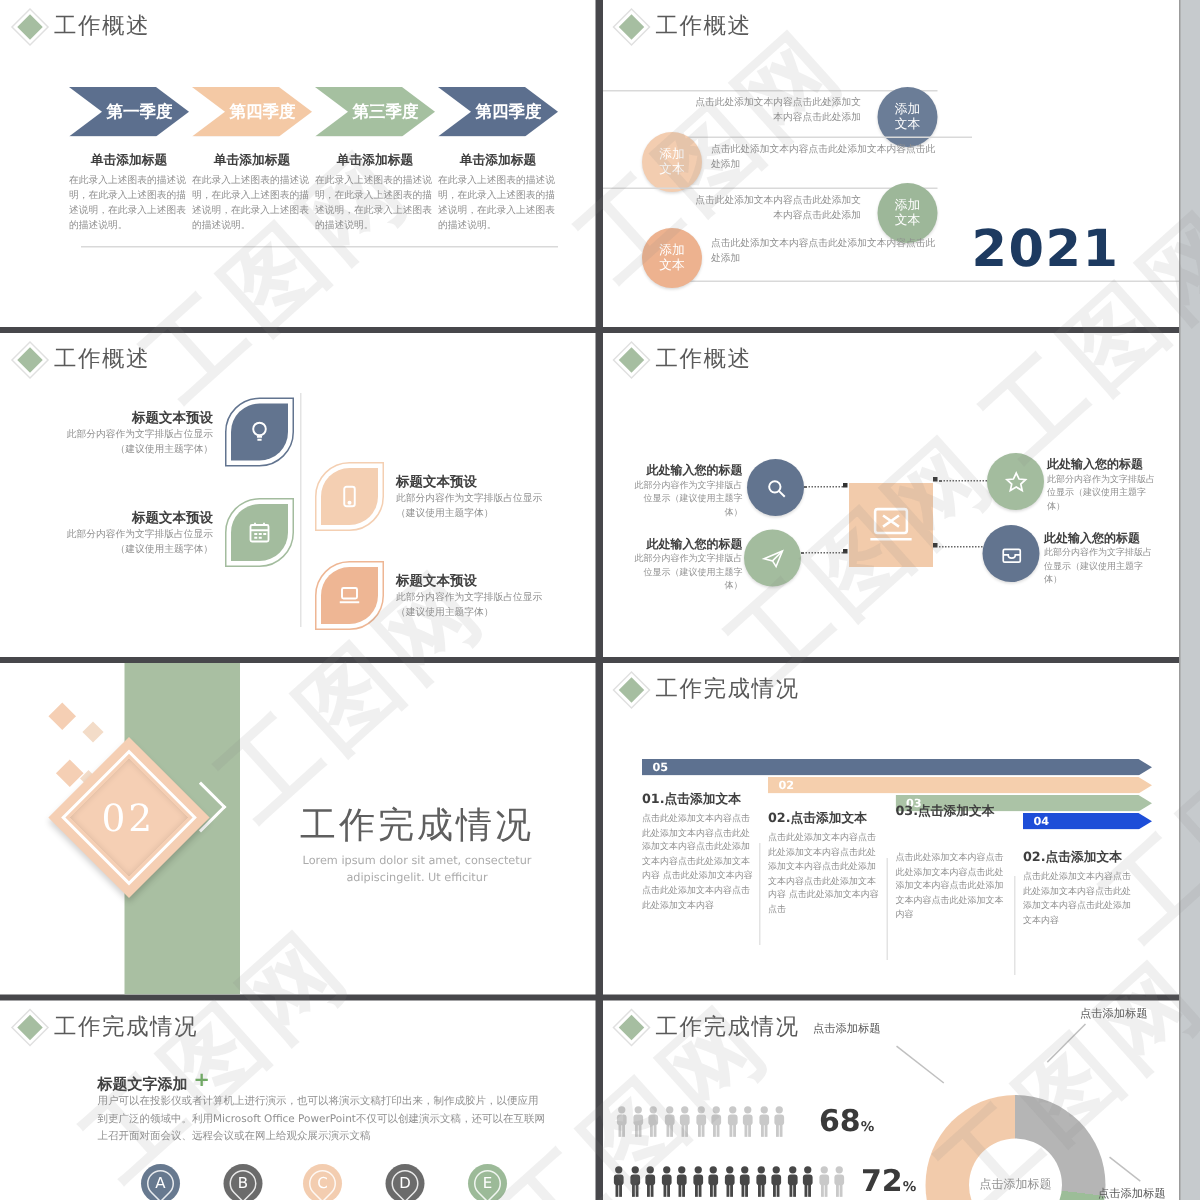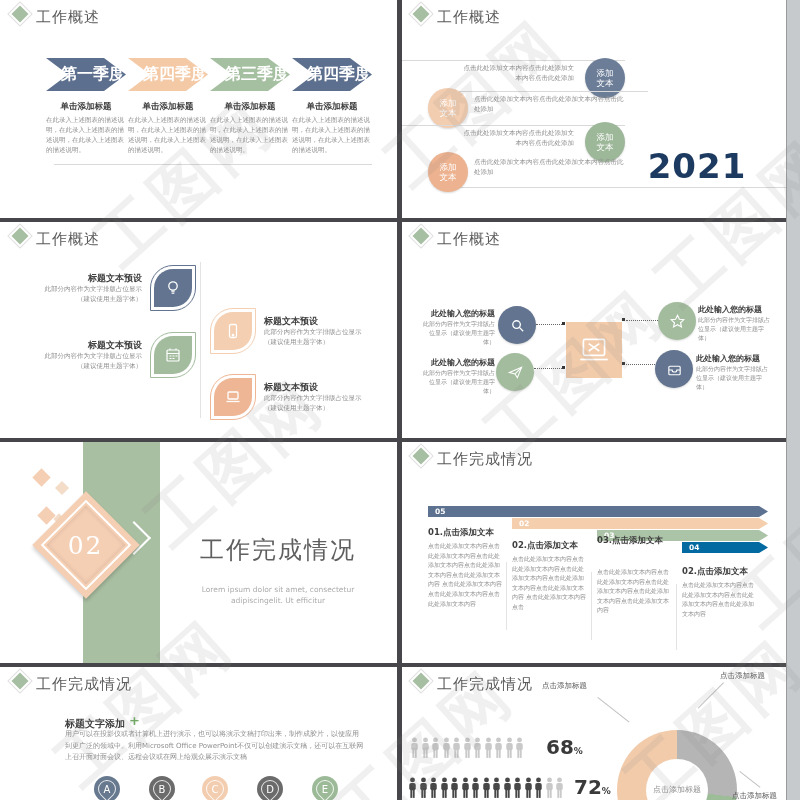--- a/index.html
+++ b/index.html
@@ -11,25 +11,25 @@
   .s1{left:0;top:0;width:397px;height:218px;}
   .s2{left:402px;top:0;width:384px;height:218px;}
   .s3{left:0;top:222px;width:397px;height:216px;}
   .s4{left:402px;top:222px;width:384px;height:216px;}
   .s5{left:0;top:442px;width:397px;height:221px;}
   .s6{left:402px;top:442px;width:384px;height:221px;}
   .s7{left:0;top:667px;width:397px;height:218px;}
   .s8{left:402px;top:667px;width:384px;height:218px;}
   .right-strip{left:786px;top:0;width:14px;height:800px;background:#c6cacd;border-left:1px solid #9b9b9b;}
   
-  .hd{display:flex;gap:10px;}
+  .hd{display:flex;align-items:center;gap:10px;}
   .hd-d{width:12px;height:12px;background:#a6bea1;transform:rotate(45deg);box-shadow:0 0 0 2px #fff,0 0 0 3px #e0e0e0;}
   .hd-t{font-size:15px;color:#5a5a5a;letter-spacing:1px;}
   
-  .arrow{position:absolute;top:58px;height:33px;color:#fff;font-size:16px;font-weight:bold;display:flex;align-items:center;justify-content:center;padding-left:14px;clip-path:polygon(0 0,calc(100% - 22px) 0,100% 50%,calc(100% - 22px) 100%,0 100%,22px 50%);filter:drop-shadow(1px 1px 1px rgba(0,0,0,.25));}
+  .arrow{position:absolute;top:58px;height:33px;color:#fff;font-size:11px;font-weight:bold;display:flex;align-items:center;justify-content:center;padding-left:14px;clip-path:polygon(0 0,calc(100% - 22px) 0,100% 50%,calc(100% - 22px) 100%,0 100%,22px 50%);filter:drop-shadow(1px 1px 1px rgba(0,0,0,.25));}
   .col-h{position:absolute;width:80px;text-align:center;font-size:8.5px;font-weight:bold;color:#3f3f3f;}
   .col-b{position:absolute;width:80px;height:48px;font-size:6.5px;line-height:1.55;color:#8f8f8f;overflow:hidden;}
   .hline{position:absolute;height:1px;background:#d9d9d9;}
   .footer-p{position:absolute;text-align:center;font-size:6.5px;line-height:1.6;color:#8f8f8f;}
   
   .circ{position:absolute;width:40px;height:40px;border-radius:50%;display:flex;align-items:center;justify-content:center;color:#fff;box-shadow:0 1px 2px rgba(0,0,0,.15);}
   .circ span{display:block;width:20px;font-size:8.5px;line-height:1.2;word-break:break-all;text-align:center;}
   .s2txt{font-size:6.5px;line-height:1.5;color:#8f8f8f;}
   .tr{text-align:right;}
   .year{font-size:34px;font-weight:bold;color:#1d3a60;letter-spacing:1px;}
@@ -46,21 +46,21 @@
   .ctr-sq{position:absolute;width:56px;height:56px;display:flex;align-items:center;justify-content:center;}
   
   .band{position:absolute;left:83px;top:0;width:77px;height:221px;background:#a9bfa2;}
   .chev{position:absolute;width:24px;height:24px;border-top:2px solid #fff;border-right:2px solid #fff;transform:rotate(45deg);}
   .dia{position:absolute;transform:rotate(45deg);background:#f5cfb4;}
   .dia-big{left:48px;top:65px;width:76px;height:76px;box-shadow:2px 2px 4px rgba(0,0,0,.18);display:flex;align-items:center;justify-content:center;}
   .dia-ring{position:absolute;inset:6px;border:2px solid #fff;}
   .dia-core{position:absolute;inset:10px;background:#f5cfb4;box-shadow:inset 0 0 5px rgba(0,0,0,.12);}
   .dia-num{position:relative;transform:rotate(-45deg);font-family:"DejaVu Serif","Liberation Serif",serif;font-size:25px;color:#fff;letter-spacing:2px;}
   .s5-title{position:absolute;left:180px;top:92px;width:196px;text-align:center;font-size:24px;color:#5f5f5f;letter-spacing:2px;}
-  .s5-sub{position:absolute;left:180px;top:126px;width:196px;text-align:center;font-size:7.5px;line-height:1.5;color:#ababab;margin-top:16px;}
+  .s5-sub{position:absolute;left:180px;top:126px;width:196px;text-align:center;font-size:7.5px;line-height:1.5;color:#ababab;}
   
   .bar{position:absolute;height:11px;color:#fff;font-size:7.5px;font-weight:bold;line-height:11px;padding-left:7px;clip-path:polygon(0 0,calc(100% - 9px) 0,100% 50%,calc(100% - 9px) 100%,0 100%);}
   .b-h{position:absolute;width:80px;font-size:8.5px;font-weight:bold;color:#3f3f3f;}
   .b-b{position:absolute;width:76px;height:72px;font-size:6px;line-height:1.6;color:#8f8f8f;overflow:hidden;}
   
   .s7-h{position:absolute;left:65px;top:46px;font-size:10px;font-weight:bold;color:#3f3f3f;}
   .s7-plus{color:#6fae62;font-size:13px;font-weight:bold;vertical-align:2px;margin-left:4px;}
   .s7-b{position:absolute;left:65px;top:62px;width:300px;font-size:7px;line-height:1.65;color:#8f8f8f;}
   .lcirc{position:absolute;width:26px;height:26px;border-radius:50%;display:flex;align-items:center;justify-content:center;color:#fff;font-size:10px;}
   .lcirc:after{content:"";position:absolute;inset:4px;border:1px solid rgba(255,255,255,.85);border-radius:50% 50% 0 50%;transform:rotate(45deg);}
@@ -261,21 +261,21 @@
   </section>
 
   <section class="slide s6">
     <div class="hd abs" style="left:13px;top:8px">
       <span class="hd-d"></span>
       <span class="hd-t">工作完成情况</span>
     </div>
     <div class="bar" style="left: 26px; top: 64px; width: 340px; background-color: rgb(93, 113, 144);">05</div>
     <div class="bar" style="left: 110px; top: 76px; width: 256px; background-color: rgb(245, 207, 173);">02</div>
     <div class="bar" style="left: 195px; top: 88px; width: 171px; background-color: rgb(171, 195, 166);">03</div>
-    <div class="bar" style="left: 280px; top: 100px; width: 86px; background-color: #0369a1;">04</div>
+    <div class="bar" style="left: 280px; top: 100px; width: 86px; background-color: #1d4ed8;">04</div>
     <div class="vline" style="left:104px;top:120px;height:68px"></div>
     <div class="vline" style="left:189px;top:130px;height:68px"></div>
     <div class="vline" style="left:274px;top:142px;height:66px"></div>
     <div class="b-h" style="left:26px;top:85px">01.点击添加文本</div>
     <div class="b-b" style="left:26px;top:99px">点击此处添加文本内容点击此处添加文本内容点击此处添加文本内容点击此处添加文本内容点击此处添加文本内容 点击此处添加文本内容点击此处添加文本内容点击此处添加文本内容</div>
     <div class="b-h" style="left:110px;top:98px">02.点击添加文本</div>
     <div class="b-b" style="left:110px;top:112px">点击此处添加文本内容点击此处添加文本内容点击此处添加文本内容点击此处添加文本内容点击此处添加文本内容 点击此处添加文本内容点击</div>
     <div class="b-h" style="left:195px;top:93px">03.点击添加文本</div>
     <div class="b-b" style="left:195px;top:125px">点击此处添加文本内容点击此处添加文本内容点击此处添加文本内容点击此处添加文本内容点击此处添加文本内容</div>
     <div class="b-h" style="left:280px;top:124px">02.点击添加文本</div>

